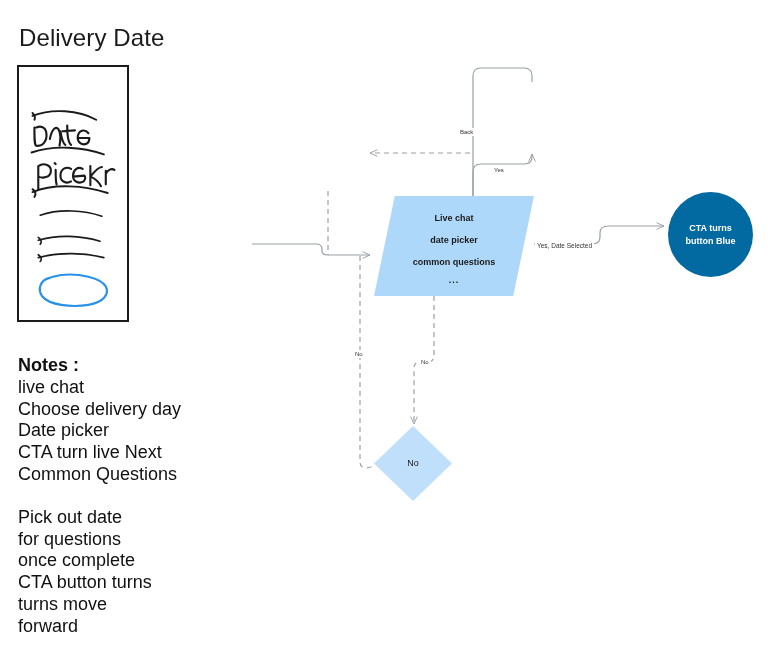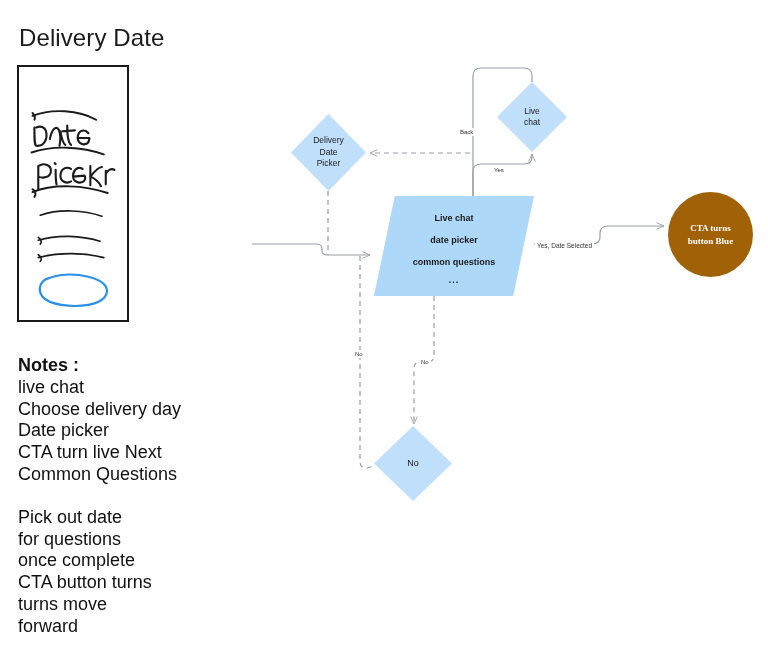--- a/index.html
+++ b/index.html
@@ -20,22 +20,22 @@
   #notes .notes-heading{font-weight:bold;}
   #notes .note-line{white-space:pre;}
   #notes .note-gap{height:21px;}
 
   
   #flow{position:absolute;left:0;top:0;width:768px;height:653px;}
   #flow-svg{position:absolute;left:0;top:0;width:768px;height:653px;}
 
   .node{position:absolute;display:flex;flex-direction:column;align-items:center;
         justify-content:center;text-align:center;}
-  .circle-node{border-radius:50%;background:#a16207;color:#ffffff;
-               font-size:9px;font-weight:bold;line-height:13px;font-family:Liberation Serif, serif;}
+  .circle-node{border-radius:50%;background:#0369a1;color:#ffffff;
+               font-size:9px;font-weight:bold;line-height:13px;}
   .diamond-node{background:#bfdffb;color:#1b1b1b;font-size:8.5px;
                 line-height:11.5px;
                 clip-path:polygon(50% 0%,100% 50%,50% 100%,0% 50%);}
   .para-node{background:#aed8fa;color:#1b1b1b;
              clip-path:polygon(13% 0%,100% 0%,87% 100%,0% 100%);}
   .para-line{font-size:9px;font-weight:bold;line-height:11px;margin:5.5px 0;}
   .para-dots{font-size:9px;font-weight:bold;letter-spacing:1px;margin-top:1px;}
 
   .edge-label{position:absolute;font-size:6px;color:#333;white-space:nowrap;
               background:#fff;padding:0 2px;line-height:8px;}
@@ -120,30 +120,21 @@
 
       <path d="M328,191 L328,255" stroke-dasharray="5,4"></path>
 
       <path d="M360,256 L360,462 Q360,468 367,468 L374,466" stroke-dasharray="5,4"></path>
 
       <path d="M434,296 L434,356 Q434,362 427,362 L420,362 Q414,362 414,368 L414,424" stroke-dasharray="5,4" marker-end="url(#ahd)"></path>
     </g>
   </svg>
 
 
-  <div class="node diamond-node" style="left:291px;top:114px;width:75px;height:77px;">
-    <span>Delivery</span>
-    <span>Date</span>
-    <span>Picker</span>
-  </div>
 
-  <div class="node diamond-node" style="left:497px;top:82px;width:70px;height:70px;">
-    <span>Live</span>
-    <span>chat</span>
-  </div>
 
   <div class="node para-node" style="left:374px;top:196px;width:160px;height:100px;">
     <span class="para-line">Live chat</span>
     <span class="para-line">date picker</span>
     <span class="para-line">common questions</span>
     <span class="para-dots">...</span>
   </div>
 
   <div class="node circle-node" style="left:668px;top:192px;width:85px;height:85px;">
     <span>CTA turns</span>

